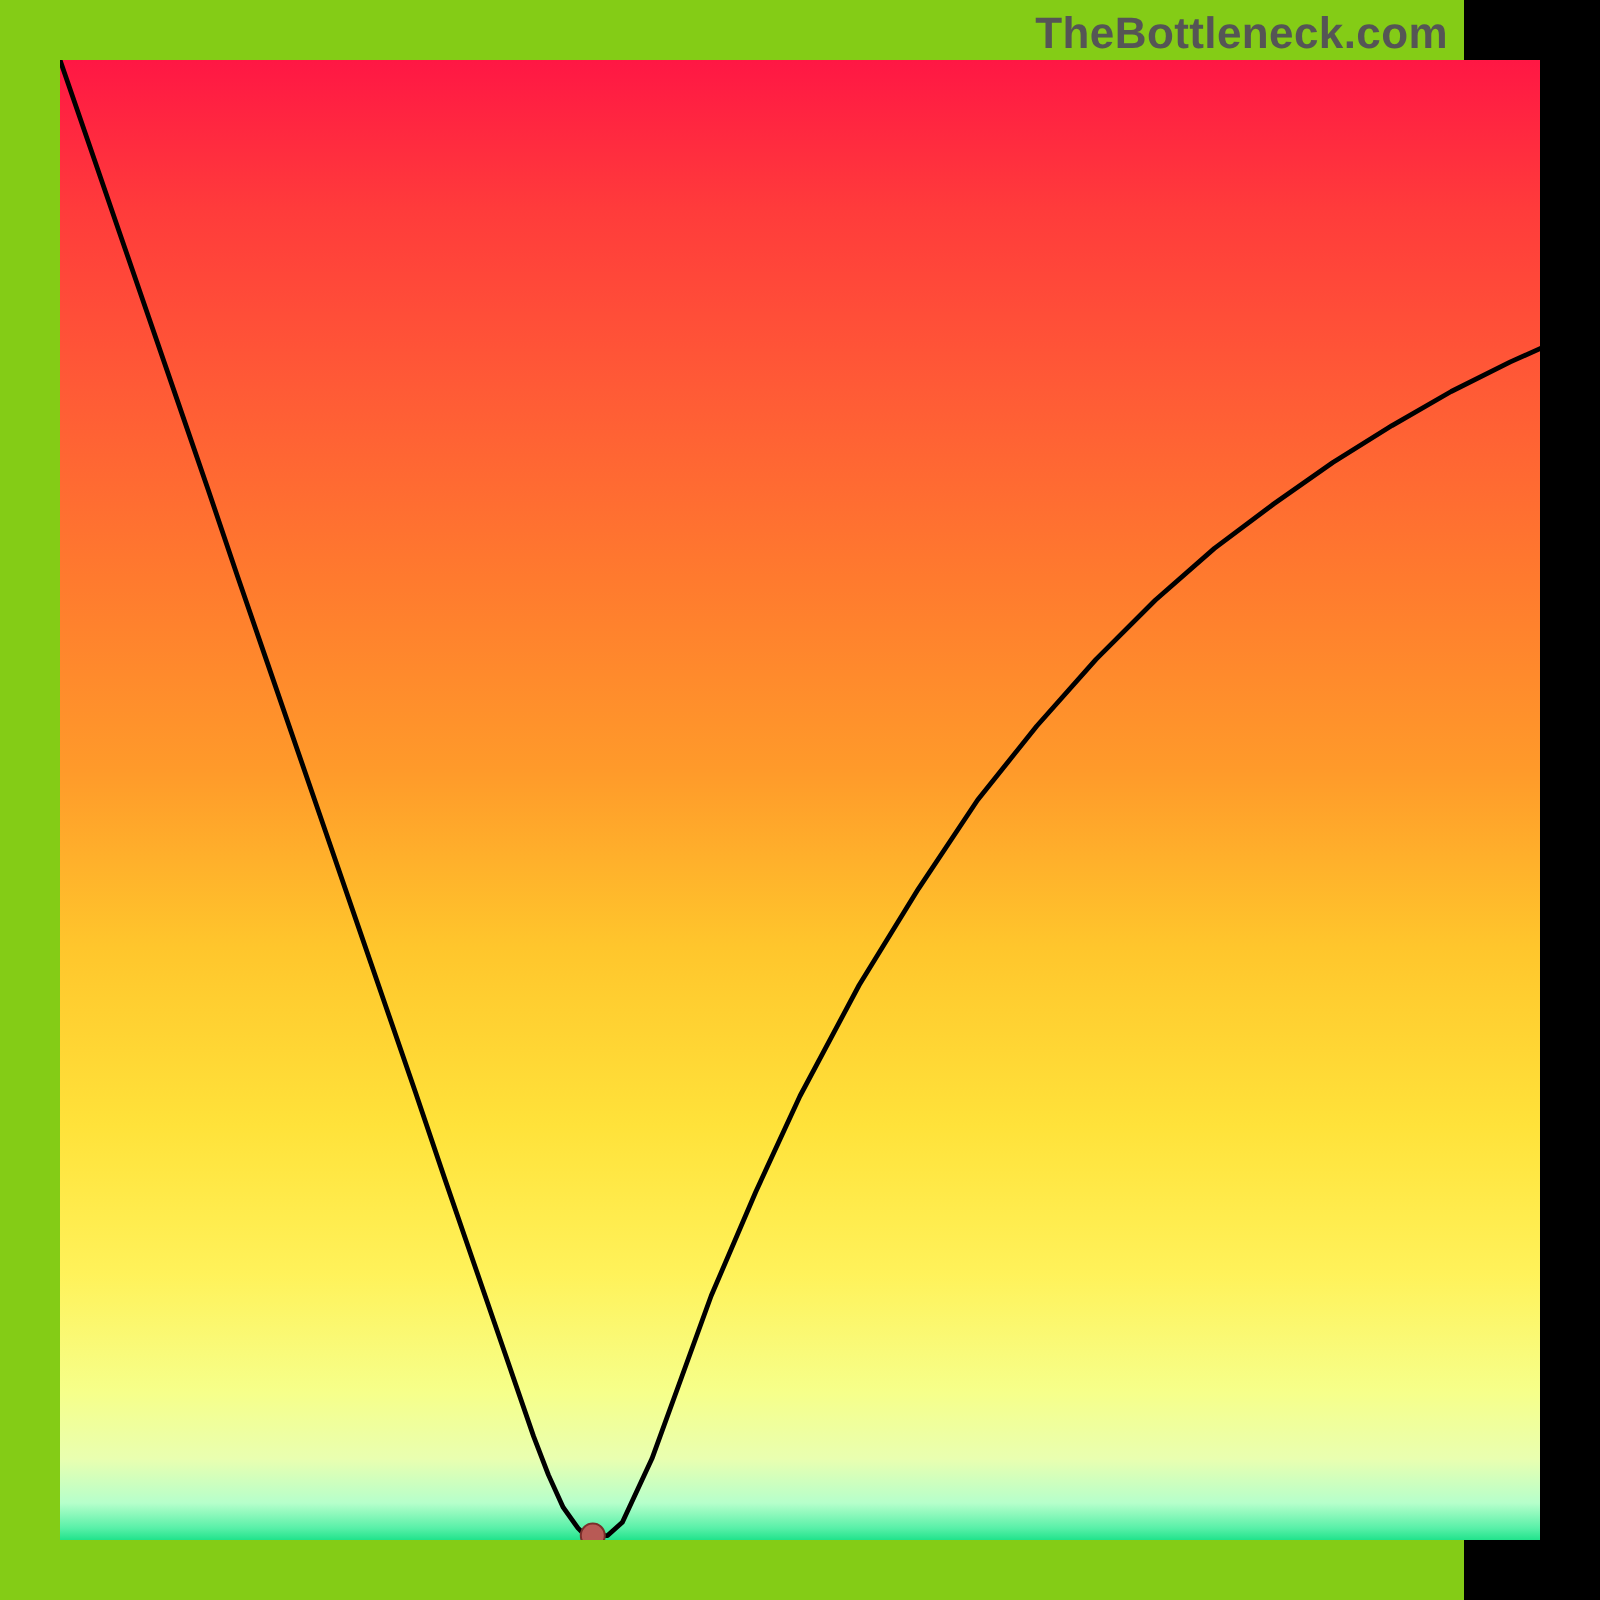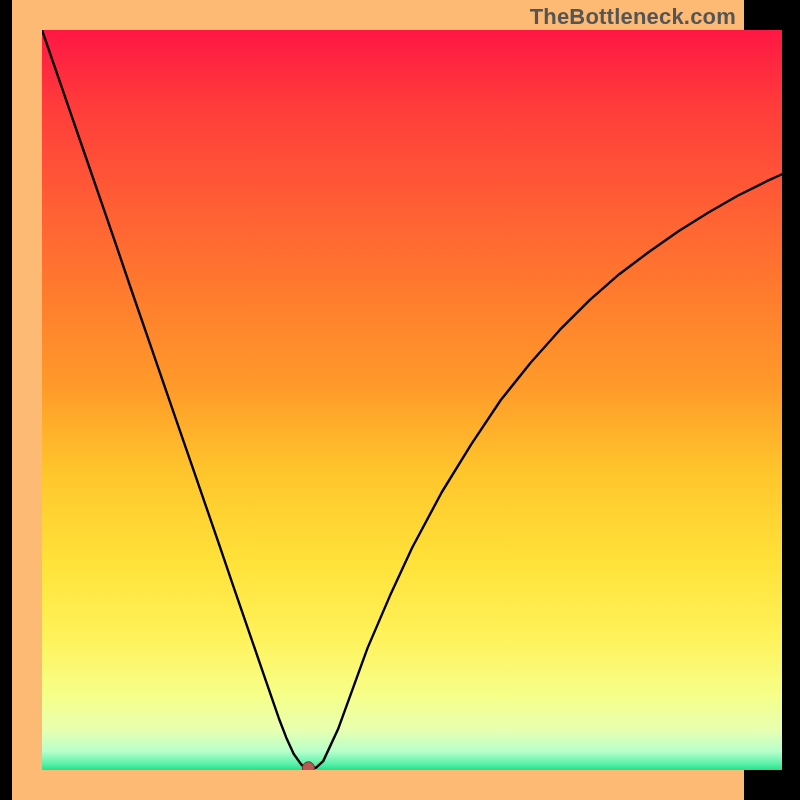--- a/index.html
+++ b/index.html
@@ -8,22 +8,21 @@
     width: 800px;
     height: 800px;
     background: #000;
     overflow: hidden;
     font-family: Arial, Helvetica, sans-serif;
   }
   .outer {
     position: relative;
     width: 732px;
     height: 800px;
-    background: #fdba74;
-    margin-left: 12px;
+    background: #84cc16;
   }
   .watermark {
     position: absolute;
     top: 4px;
     right: 8px;
     color: #555;
     font-size: 22px;
     font-weight: 600;
     letter-spacing: 0.2px;
     user-select: none;

